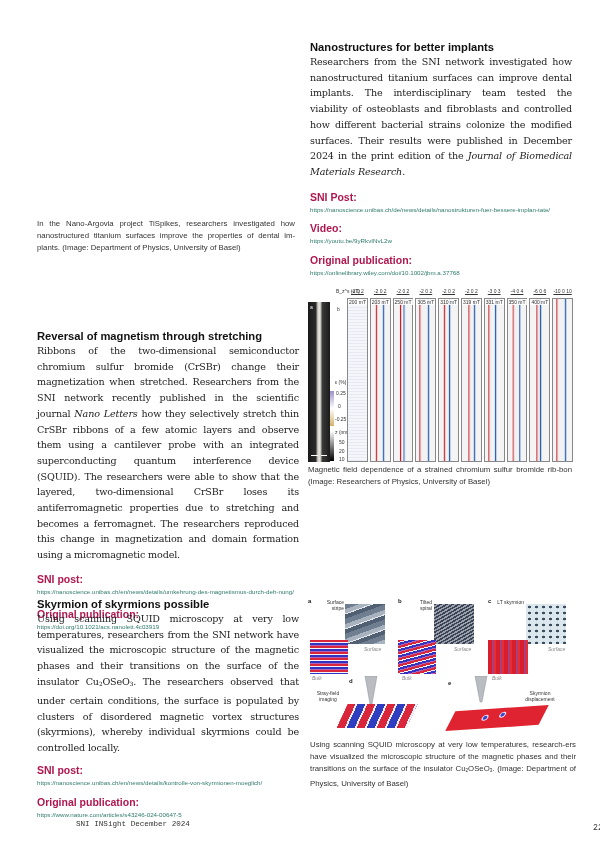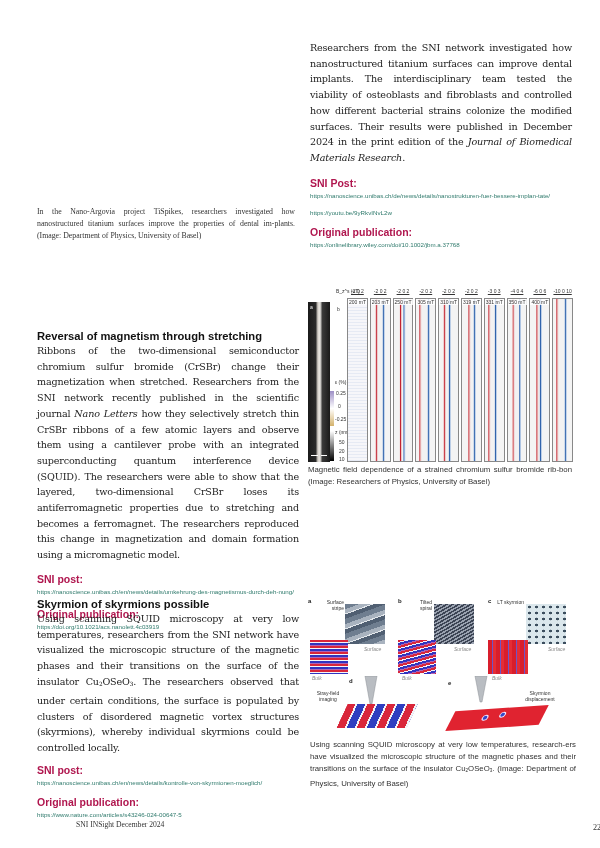--- a/index.html
+++ b/index.html
@@ -5,47 +5,49 @@
   * { box-sizing: border-box; margin: 0; padding: 0; }
   html, body { width: 600px; height: 848px; background: #ffffff; overflow: hidden; }
   body { position: relative; font-family: "Liberation Serif", serif; color: #1e1e1e; }
   .abs { position: absolute; }
   .heading { font-family: "Liberation Sans", sans-serif; font-weight: bold; font-size: 11.2px; color: #111; line-height: 14px; }
   .body-text { font-family: "DejaVu Serif", serif; font-size: 9.6px; line-height: 15.7px; color: #222; text-align: justify; letter-spacing: -0.15px; }
   .body-text i { font-style: italic; }
   .label-red { font-family: "Liberation Sans", sans-serif; font-weight: bold; font-size: 10.5px; color: #b0174f; line-height: 13px; }
   .link { font-family: "Liberation Sans", sans-serif; font-size: 6.2px; color: #2f7a6c; line-height: 9.5px; word-break: break-all; display: block; text-decoration: none; }
   .caption { font-family: "Liberation Sans", sans-serif; font-size: 7.8px; line-height: 12.2px; color: #333; }
-  .footer { font-family: Liberation Serif, serif; font-size: 7.6px; color: #333; padding-left: 39px; }
+  .footer { font-family: Liberation Mono, monospace; font-size: 7.6px; color: #333; padding-left: 39px; }
   sub { font-size: 0.6em; vertical-align: -0.25em; }
   .fig-label { font-family: "Liberation Sans", sans-serif; font-size: 6px; color: #222; }
   .tiny { font-family: "Liberation Sans", sans-serif; font-size: 5px; color: #333; }
   .ital-gray { font-family: "Liberation Sans", sans-serif; font-size: 5px; color: #888; font-style: italic; }
 </style>
 </head>
 <body>
 
 <div class="abs" style="left:310px; top:40px; width:262px;">
+  <div class="heading">Nanostructures for better implants</div>
   <p class="body-text">
     <span>Researchers from the SNI network investigated how nanostructured titanium surfaces can improve dental implants. The interdisciplinary team tested the viability of osteoblasts and fibroblasts and controlled how different bacterial strains colonize the modified surfaces. Their results were published in December 2024 in the print edition of the </span><i>Journal of Biomedical Materials Research</i><span>.</span>
   </p>
   <div style="margin-top:11px;">
     <div class="label-red">SNI Post:</div>
     <a class="link" style="margin-top:1px;">https://nanoscience.unibas.ch/de/news/details/nanostrukturen-fuer-bessere-implan-tate/</a>
   </div>
   <div style="margin-top:8px;">
+    <div class="label-red">Video:</div>
     <a class="link" style="margin-top:1px;">https://youtu.be/9yRkvINvL2w</a>
   </div>
   <div style="margin-top:8px;">
     <div class="label-red">Original publication:</div>
     <a class="link" style="margin-top:1px;">https://onlinelibrary.wiley.com/doi/10.1002/jbm.a.37768</a>
   </div>
 </div>
 
-<div class="abs caption" style="left:37px; top:206px; width:258px; text-align:justify;font-family:Liberation Serif, serif;">In the Nano-Argovia project TiSpikes, researchers investigated how nanostructured titanium surfaces improve the properties of dental im-plants. (Image: Department of Physics, University of Basel)</div>
+<div class="abs caption" style="left:37px; top:218px; width:258px; text-align:justify;">In the Nano-Argovia project TiSpikes, researchers investigated how nanostructured titanium surfaces improve the properties of dental im-plants. (Image: Department of Physics, University of Basel)</div>
 
 <div class="abs" style="left:37px; top:296px; width:262px;margin-top:33px;">
   <div class="heading">Reversal of magnetism through stretching</div>
   <p class="body-text">
     <span>Ribbons of the two-dimensional semiconductor chromium sulfur bromide (CrSBr) change their magnetization when stretched. Researchers from the SNI network recently published in the scientific journal </span><i>Nano Letters</i><span> how they selectively stretch thin CrSBr ribbons of a few atomic layers and observe them using a cantilever probe with an integrated superconducting quantum interference device (SQUID). The researchers were able to show that the layered, two-dimensional CrSBr loses its antiferromagnetic properties due to stretching and becomes a ferromagnet. The researchers reproduced this change in magnetization and domain formation using a micromagnetic model.</span>
   </p>
   <div style="margin-top:10px;">
     <div class="label-red">SNI post:</div>
     <a class="link" style="margin-top:1px;">https://nanoscience.unibas.ch/en/news/details/umkehrung-des-magnetismus-durch-deh-nung/</a>
   </div>

